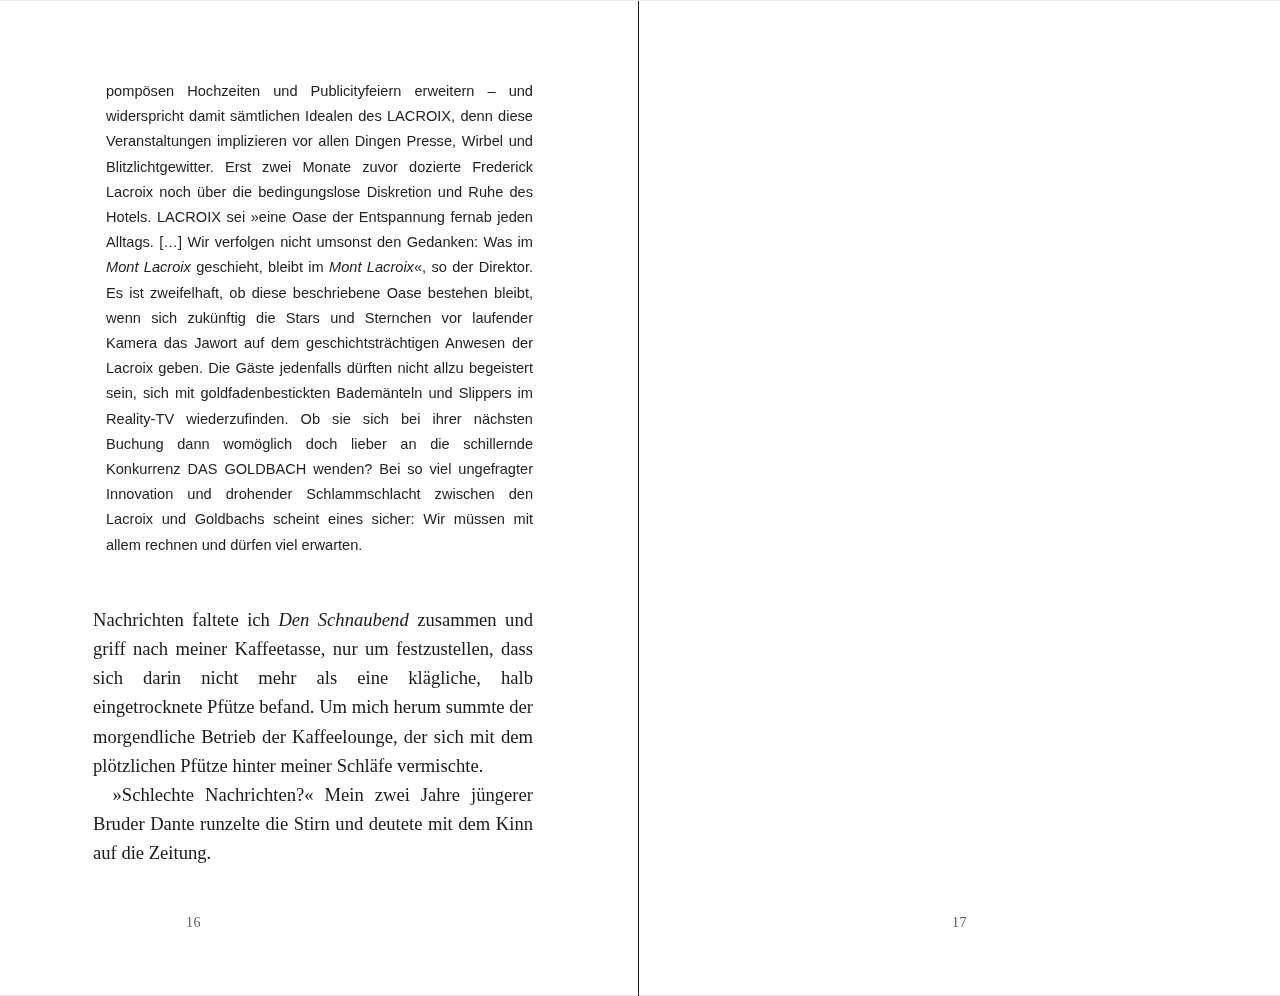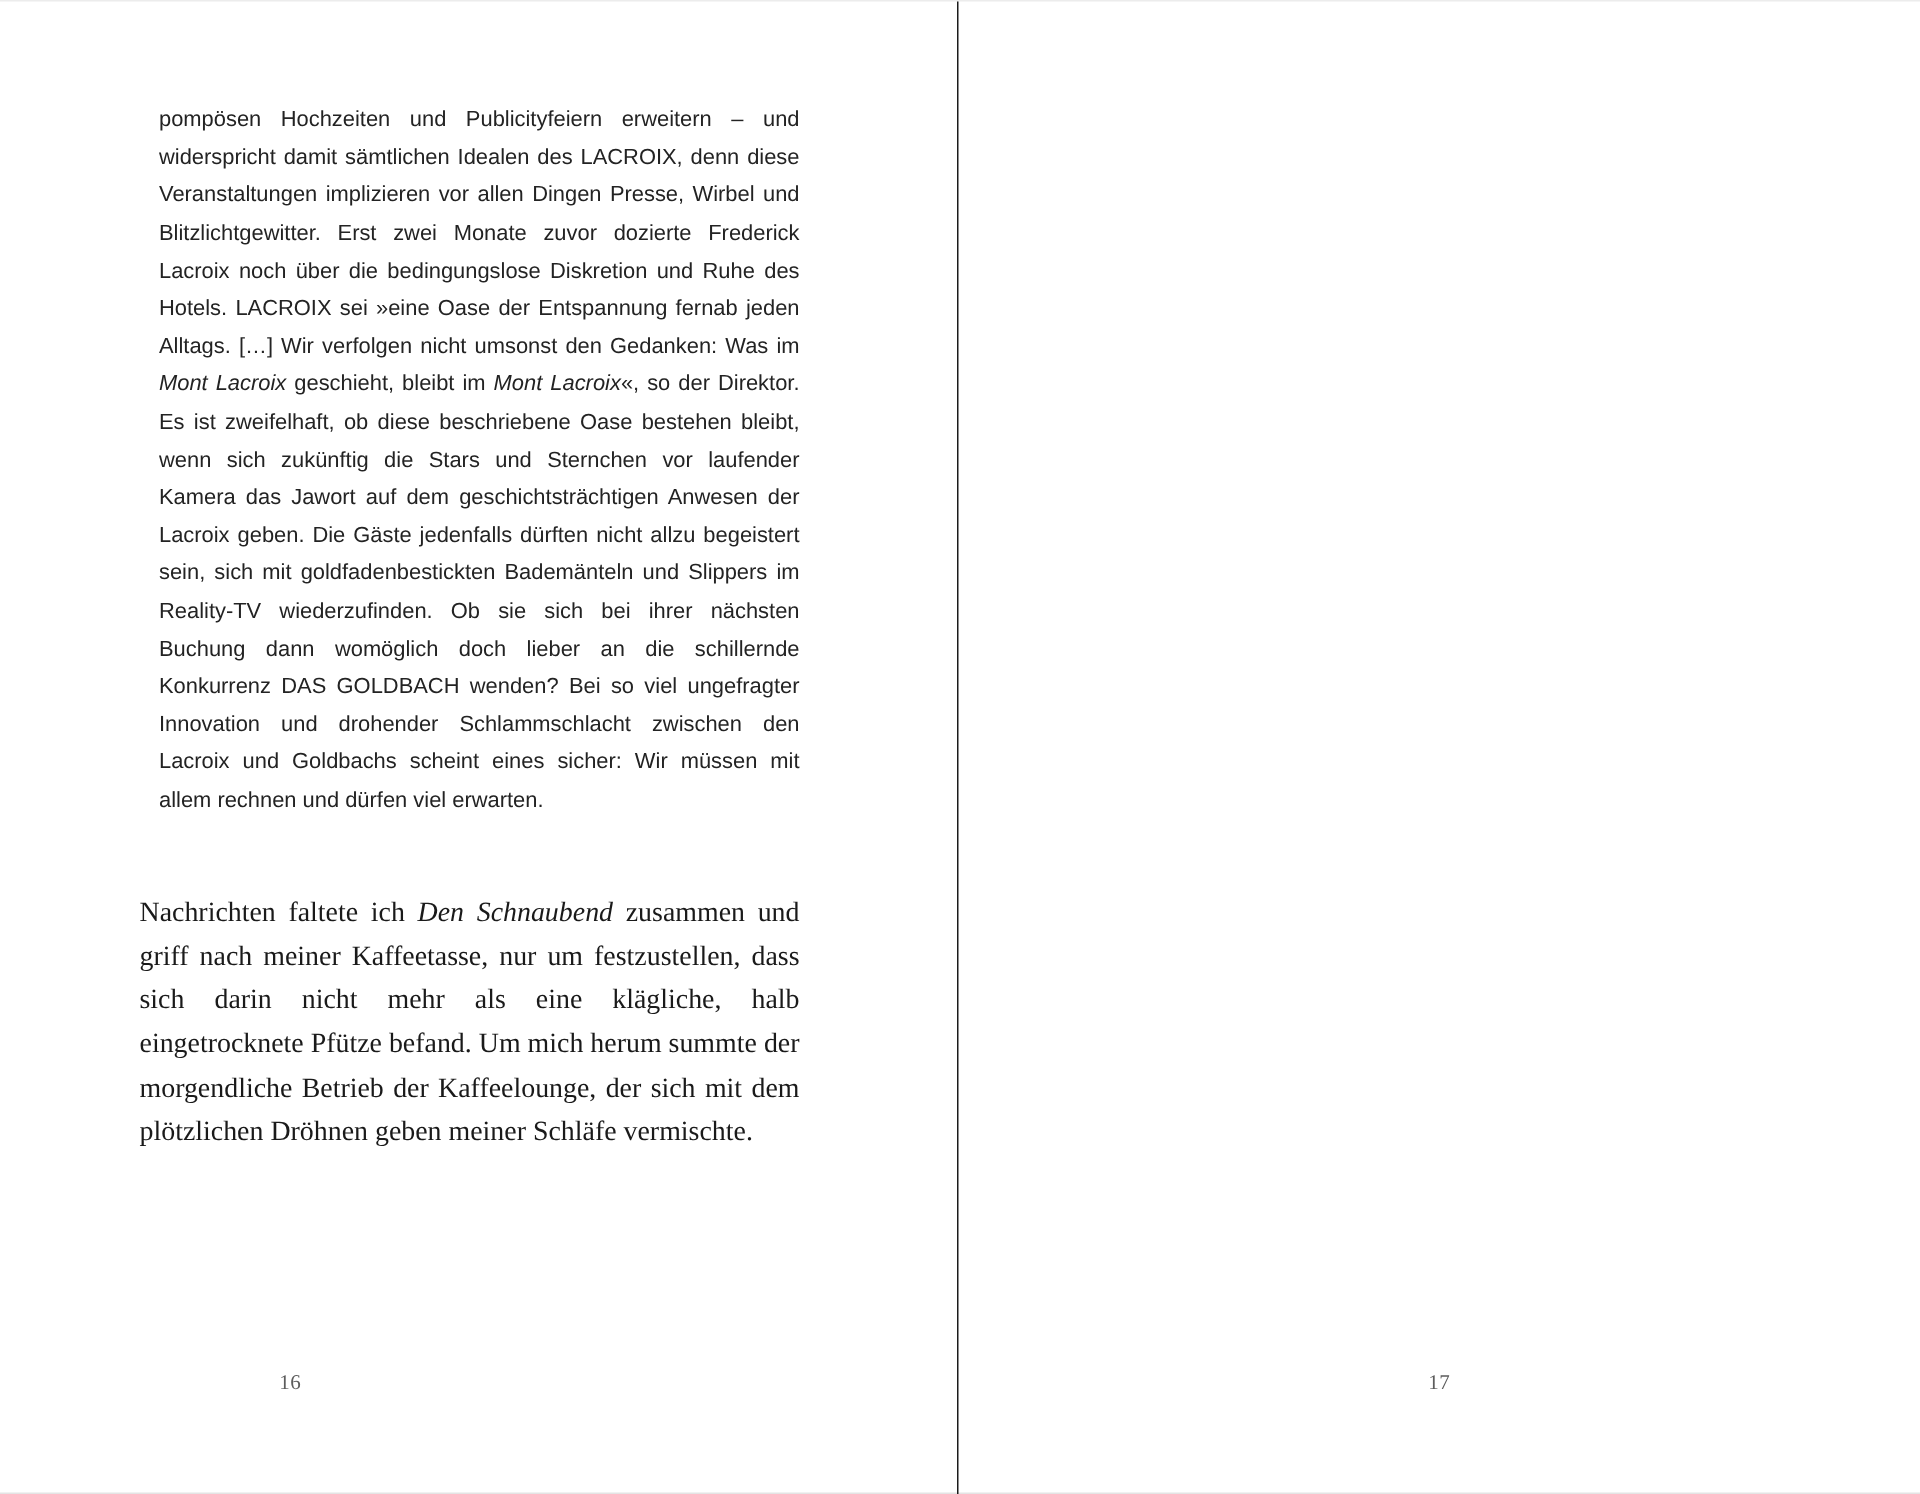--- a/index.html
+++ b/index.html
@@ -39,21 +39,21 @@
   .page {
     position: relative;
     height: 996px;
     box-sizing: border-box;
   }
   #page-left  { width: 639px; }
   #page-right { width: 641px; }
 
   .page-body {
     position: absolute;
-    top: 67px;
+    top: 78px;
   }
   #page-left .page-body {
     left: 93px;
     width: 440px;
   }
 
   
   .excerpt {
     font-family: "Liberation Sans", sans-serif;
     font-size: 14.6px;
@@ -112,21 +112,22 @@
 <div id="book-spread">
 
   <div id="gutter-rule"></div>
 
   <div class="page" id="page-left">
     <div class="page-body">
       <div>
           <p class="excerpt"><span>pompösen Hochzeiten und Publicityfeiern erweitern – und widerspricht damit sämtlichen Idealen des LACROIX, denn diese Veranstaltungen implizieren vor allen Dingen Presse, Wirbel und Blitzlichtgewitter. Erst zwei Monate zuvor dozierte Frederick Lacroix noch über die bedingungslose Diskretion und Ruhe des Hotels. LACROIX sei »eine Oase der Entspannung fernab jeden Alltags. […] Wir verfolgen nicht umsonst den Gedanken: Was im </span><em>Mont Lacroix</em><span> geschieht, bleibt im </span><em>Mont Lacroix</em><span>«, so der Direktor. Es ist zweifelhaft, ob diese beschriebene Oase bestehen bleibt, wenn sich zukünftig die Stars und Sternchen vor laufender Kamera das Jawort auf dem geschichtsträchtigen Anwesen der Lacroix geben. Die Gäste jedenfalls dürften nicht allzu begeistert sein, sich mit goldfadenbestickten Bademänteln und Slippers im Reality-TV wiederzufinden. Ob sie sich bei ihrer nächsten Buchung dann womöglich doch lieber an die schillernde Konkurrenz DAS GOLDBACH wenden? Bei so viel ungefragter Innovation und drohender Schlammschlacht zwischen den Lacroix und Goldbachs scheint eines sicher: Wir müssen mit allem rechnen und dürfen viel erwarten.</span></p>
         </div>
       <div class="gap-before-narrative">
-          <p class="body-text"><span>Nachrichten faltete ich </span><em>Den Schnaubend</em><span> zusammen und griff nach meiner Kaffeetasse, nur um festzustellen, dass sich darin nicht mehr als eine klägliche, halb eingetrocknete Pfütze befand. Um mich herum summte der morgendliche Betrieb der Kaffeelounge, der sich mit dem plötzlichen Dröhnen geben meiner Schläfe vermischte.</span></p>
+          <p class="body-text"><span>Nachrichten faltete ich </span><em>Den Schnaubend</em><span> zusammen und griff nach meiner Kaffeetasse, nur um festzustellen, dass sich darin nicht mehr als eine klägliche, halb eingetrocknete Pfütze befand. Um mich herum summte der morgendliche Betrieb der Kaffeelounge, der sich mit dem plötzlichen Pfütze hinter meiner Schläfe vermischte.</span></p>
+          <p class="body-text"><span>»Schlechte Nachrichten?« Mein zwei Jahre jüngerer Bruder Dante runzelte die Stirn und deutete mit dem Kinn auf die Zeitung.</span></p>
         </div>
     </div>
     <div class="folio">16</div>
   </div>
 
   <div class="page" id="page-right">
 
     <div class="folio">17</div>
   </div>
 

